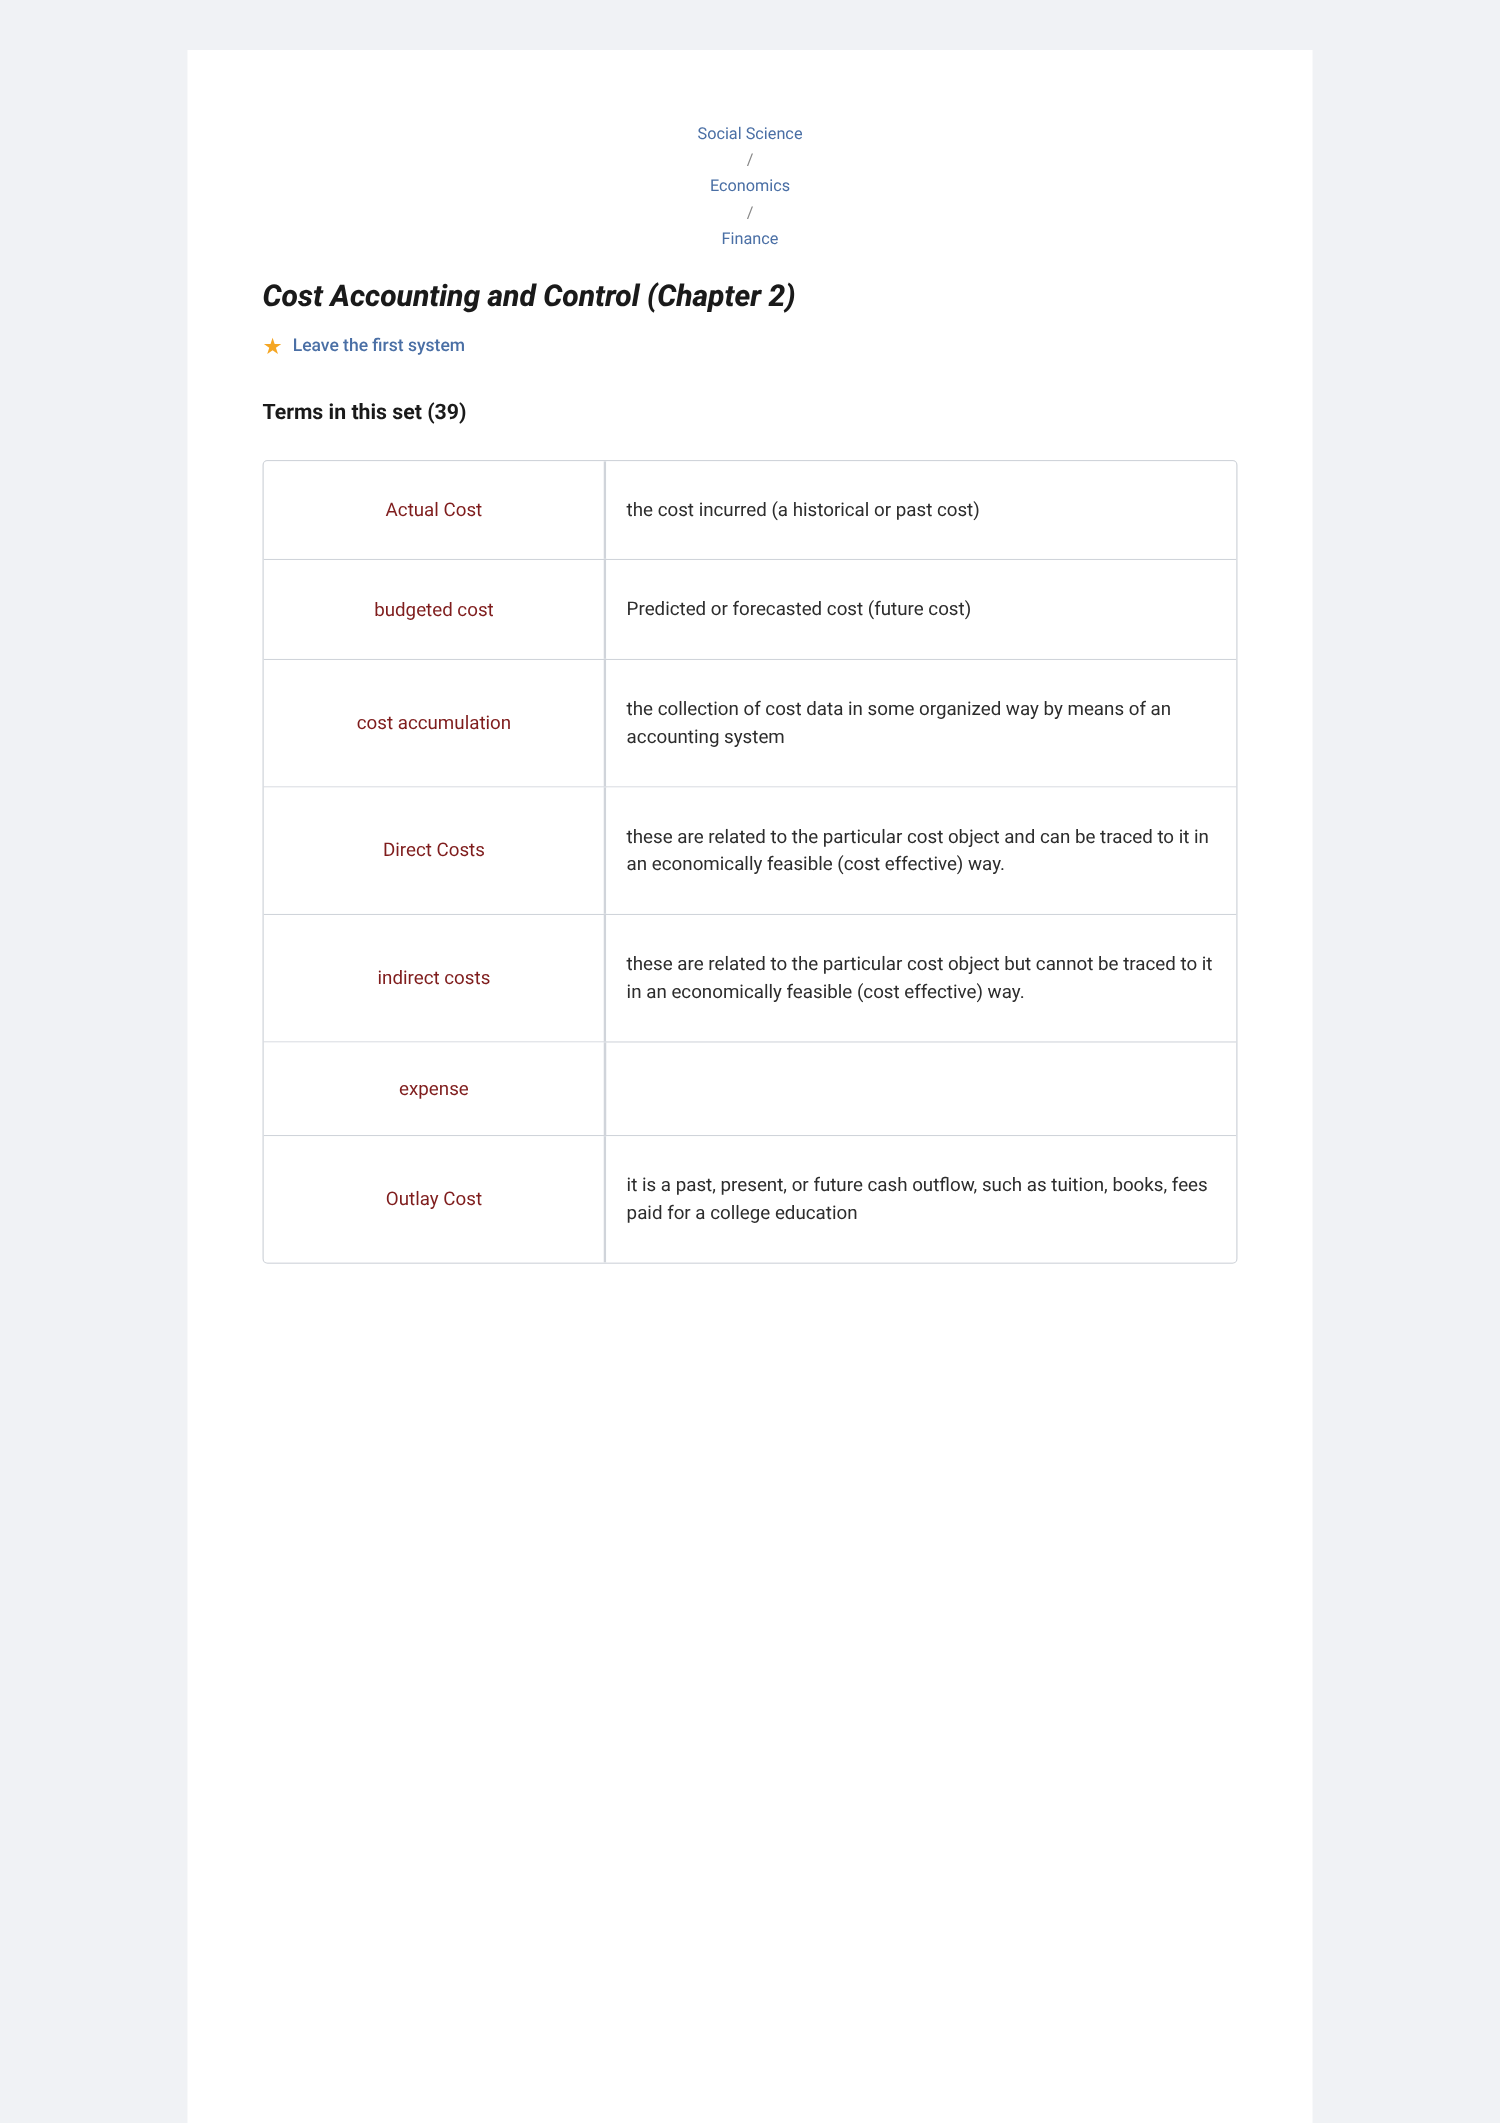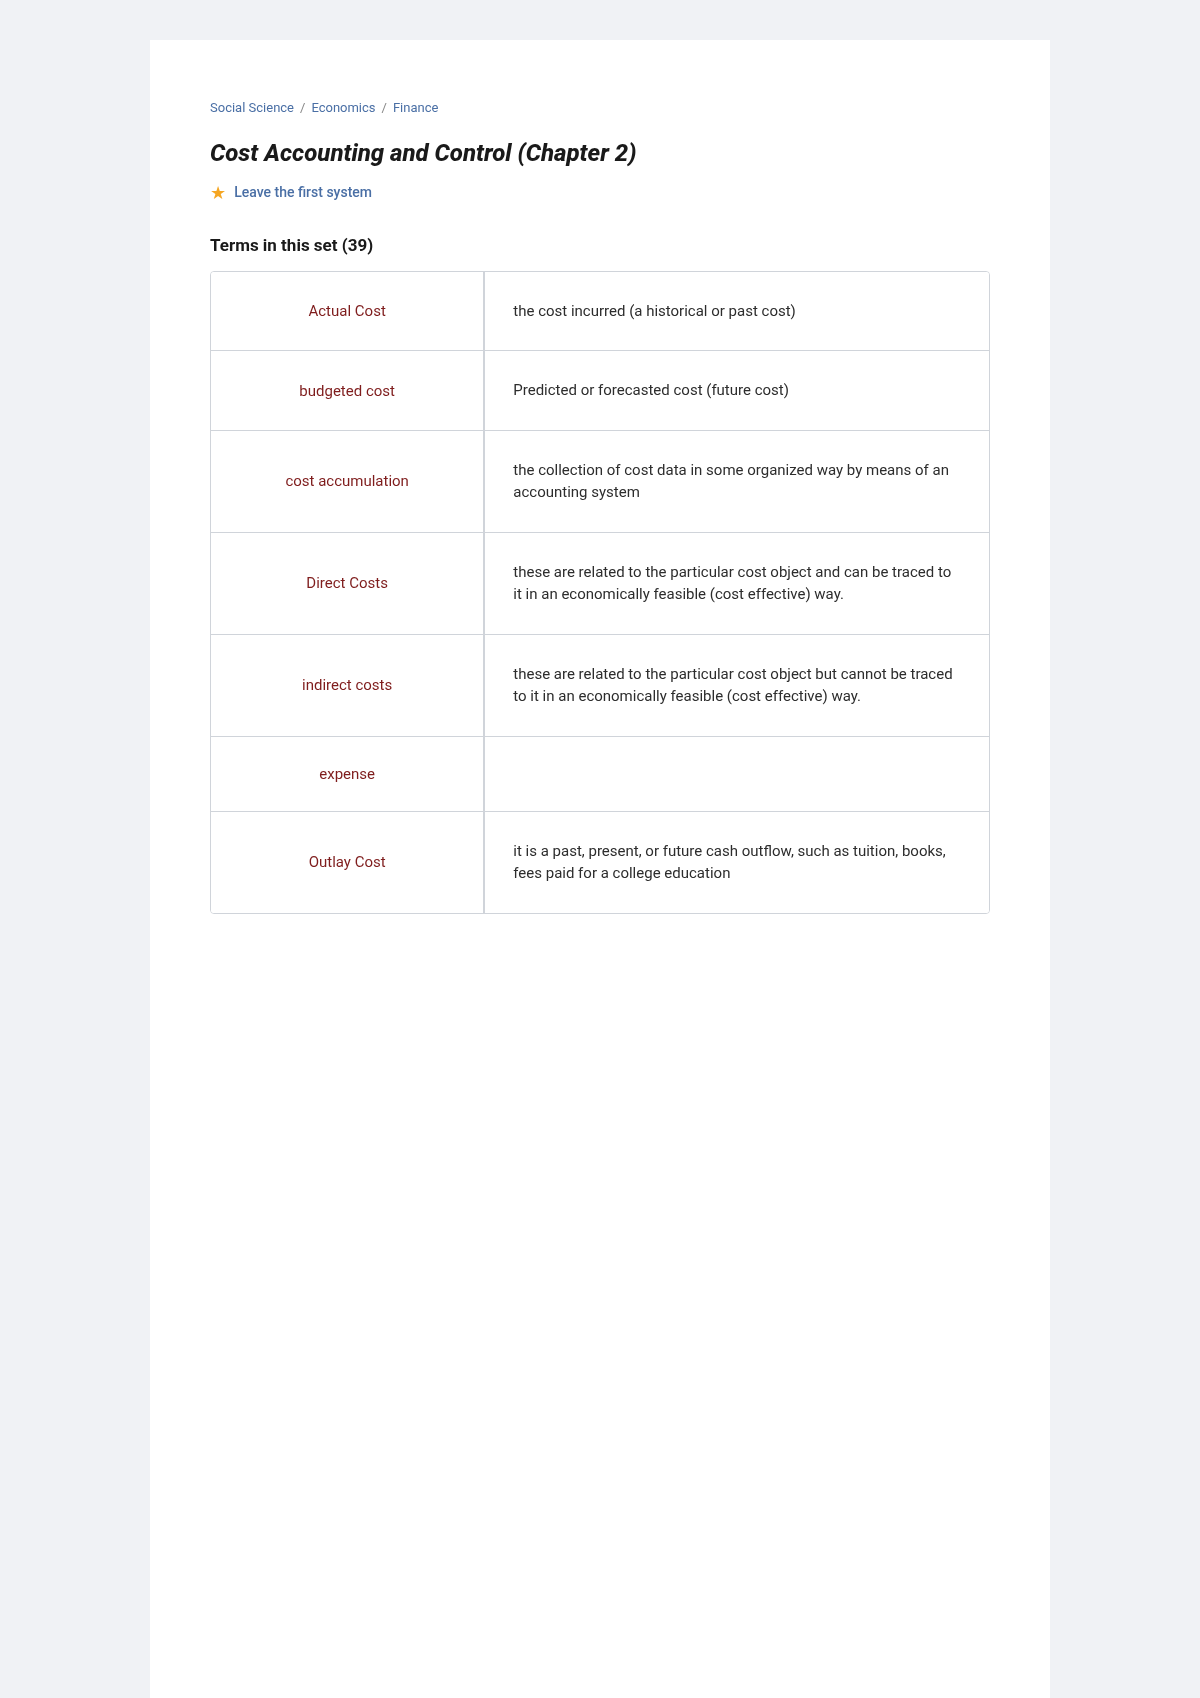--- a/index.html
+++ b/index.html
@@ -23,20 +23,21 @@
       min-height: 1698px;
       padding: 60px 60px 80px 60px;
       margin: 40px 0;
     }
 
     .breadcrumb {
       display: flex;
       align-items: center;
       gap: 6px;
       margin-bottom: 24px;
+      flex-direction: column;
     }
 
     .breadcrumb-item {
       font-size: 13px;
       color: #4a6fa5;
       cursor: pointer;
     }
 
     .breadcrumb-separator {
       font-size: 13px;
@@ -68,21 +69,21 @@
       color: #4a6fa5;
       font-size: 14px;
       font-weight: 500;
       cursor: pointer;
     }
 
     .terms-header {
       font-size: 17px;
       font-weight: 700;
       color: #1a1a1a;
-      margin-bottom: 16px;
+      margin-bottom: 28px;
     }
 
     .terms-table {
       border: 1px solid #d0d4da;
       border-radius: 4px;
       overflow: hidden;
       width: 100%;
     }
 
     .term-row {
@@ -110,21 +111,21 @@
 
     .term-divider {
       width: 2px;
       min-width: 2px;
       background-color: #d0d4da;
       align-self: stretch;
     }
 
     .definition-cell {
       flex: 1;
-      padding: 28px 28px;
+      padding: 28px 16px;
       display: flex;
       align-items: center;
       font-size: 15px;
       color: #2d2d2d;
       line-height: 1.5;
       background-color: #ffffff;
     }
   </style>
 </head>
 <body>

